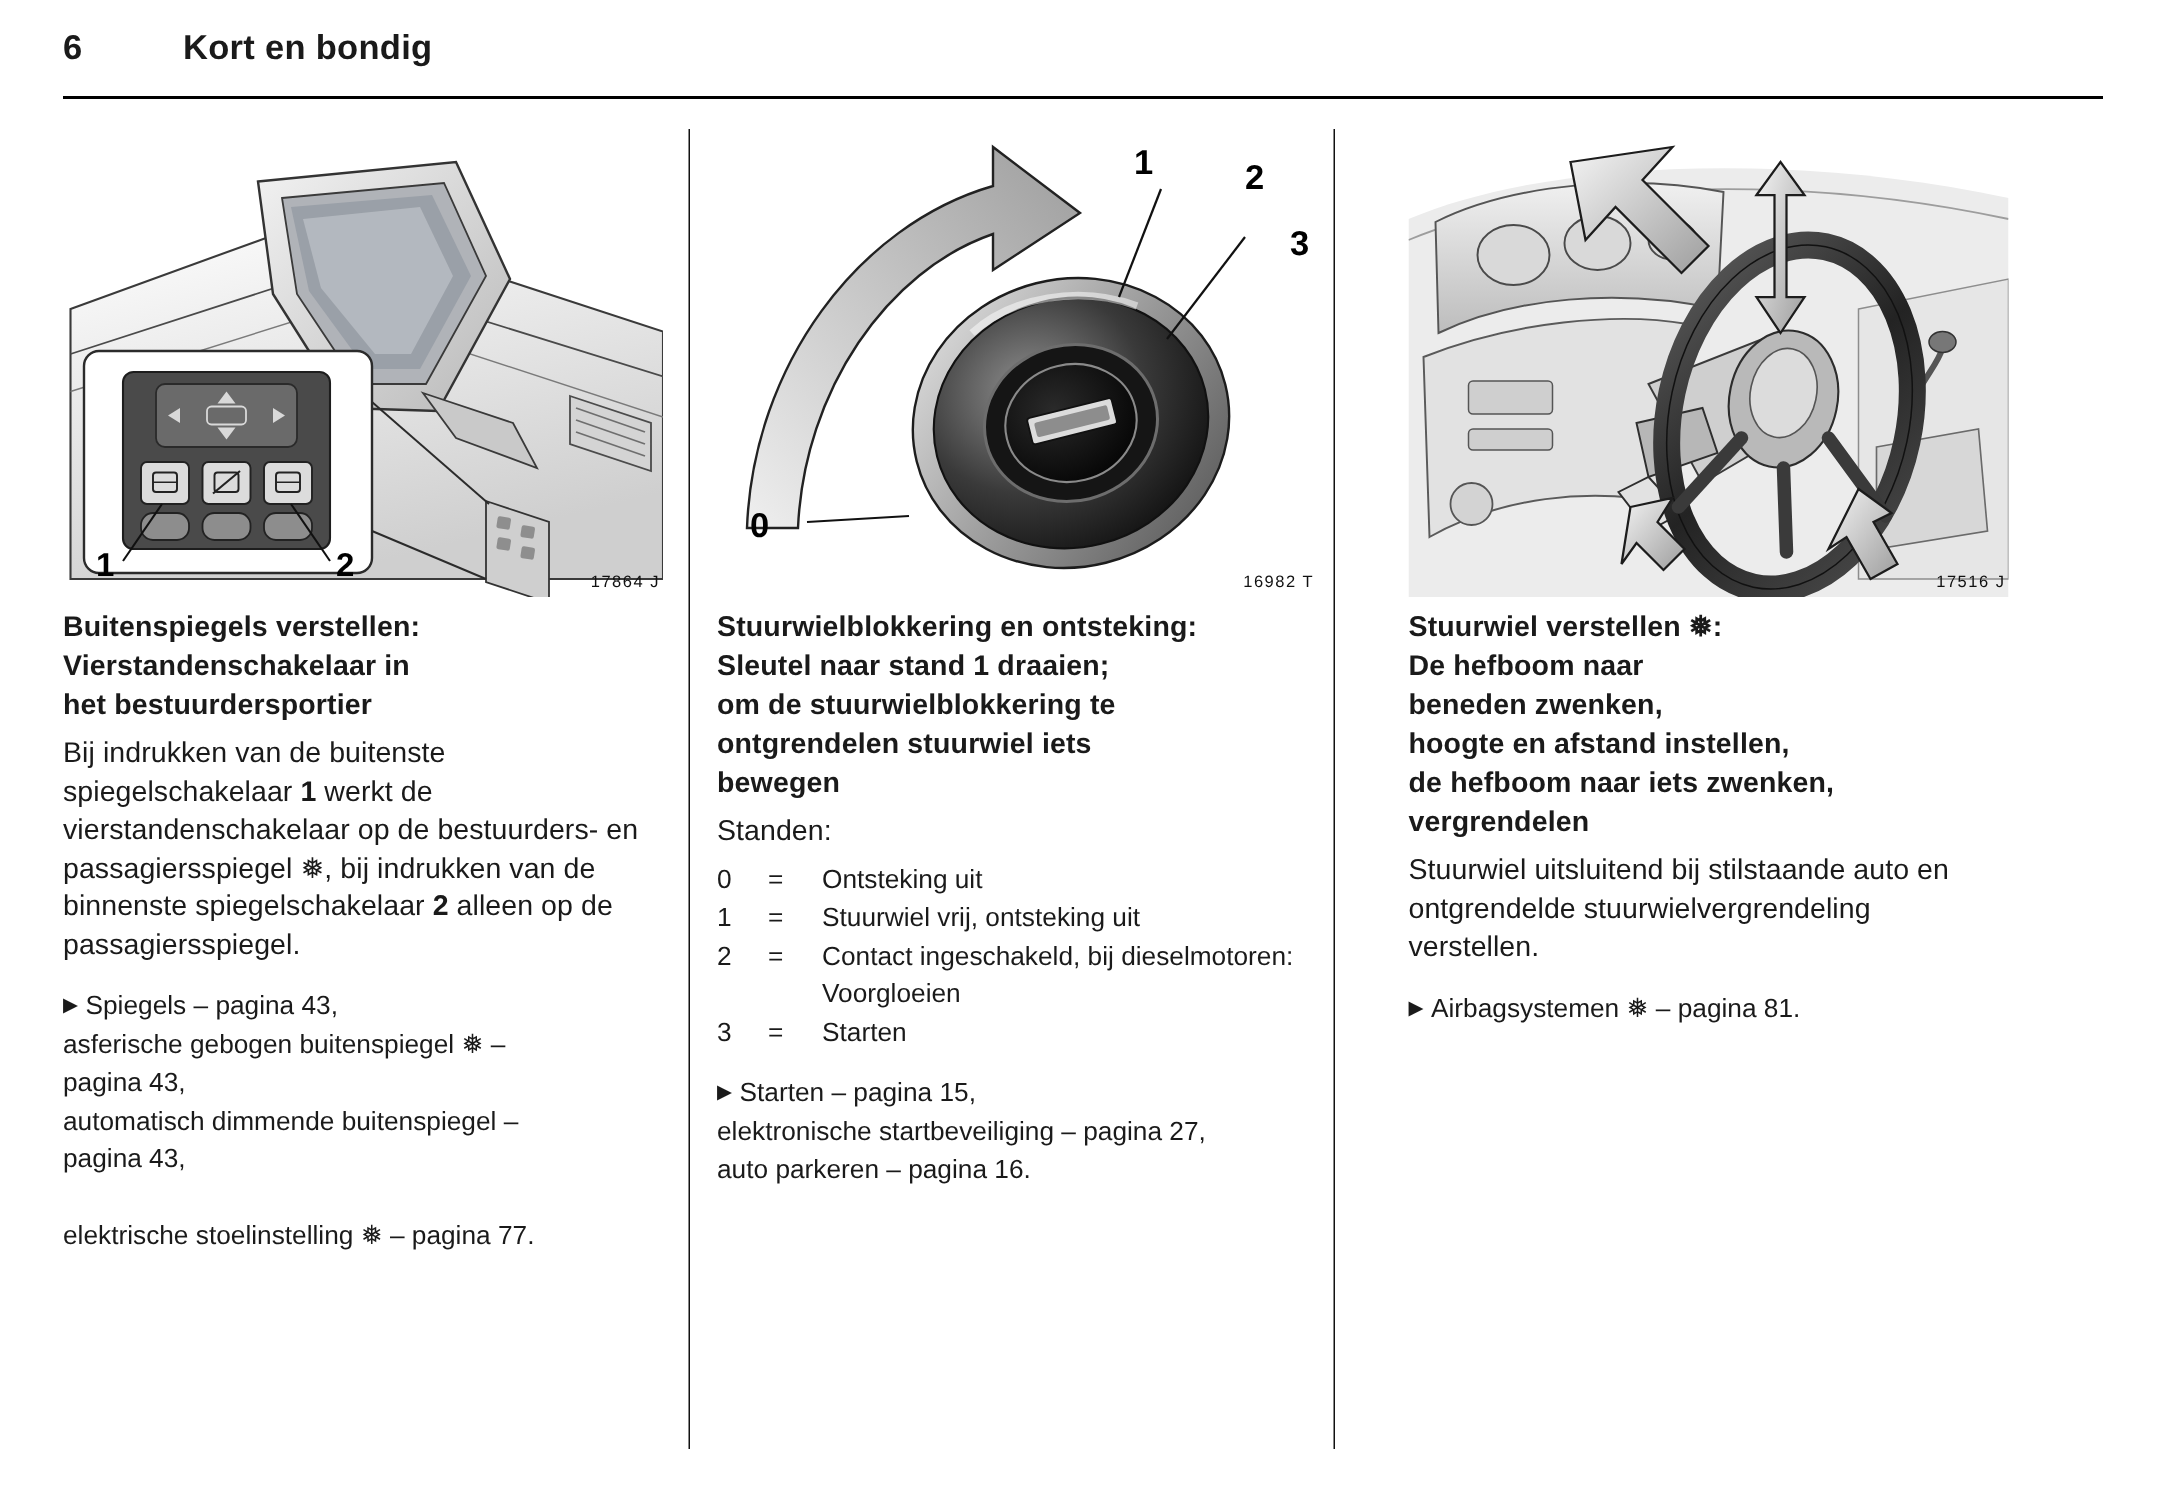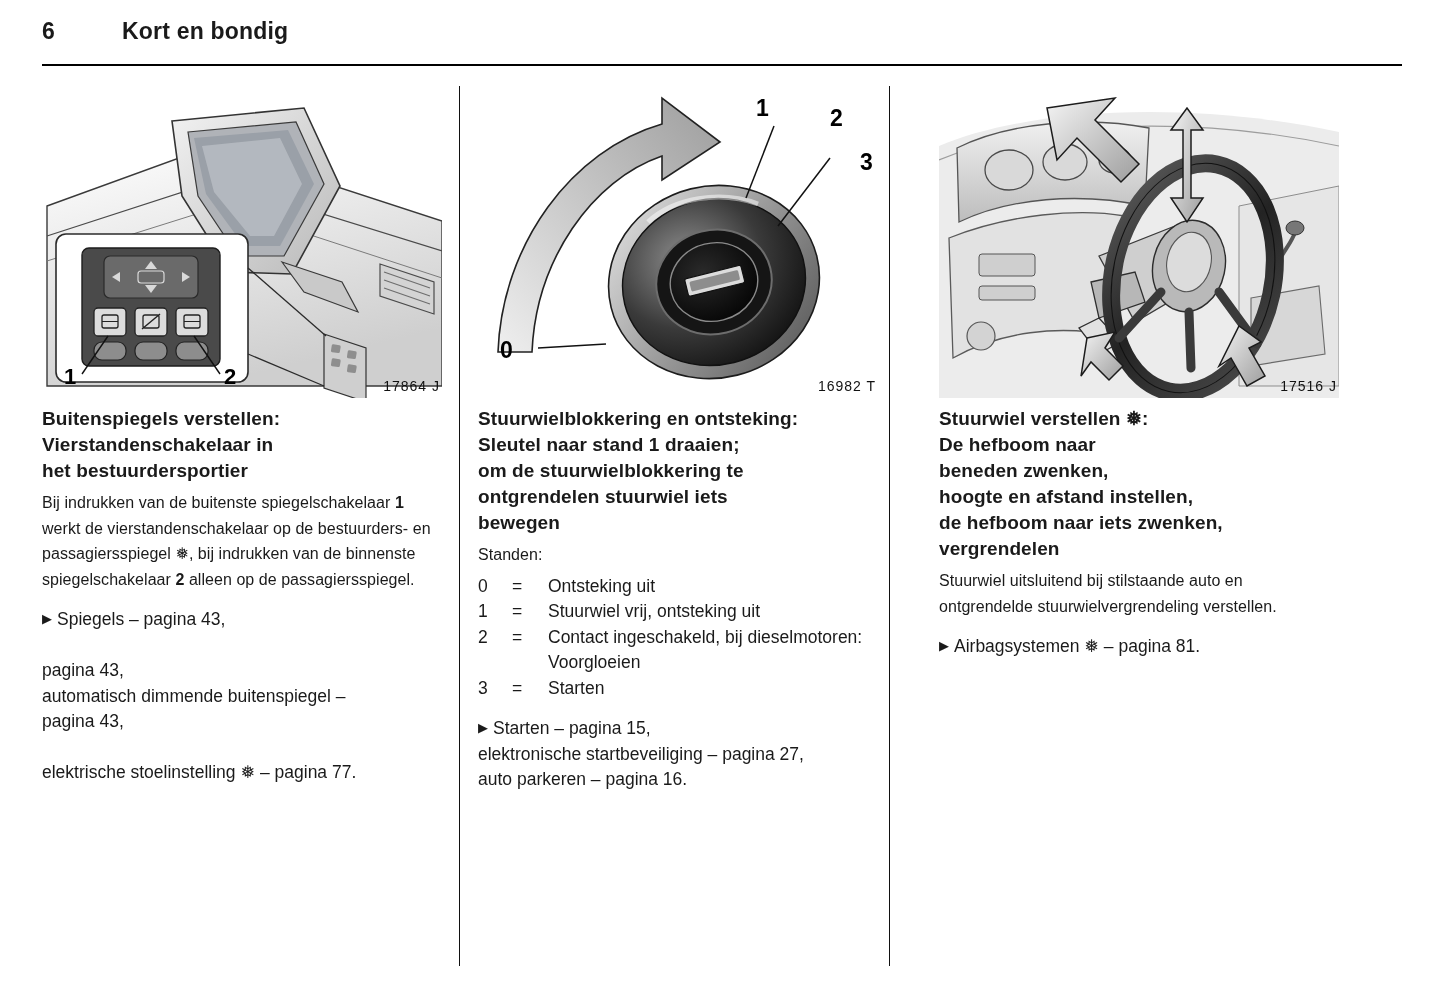--- a/index.html
+++ b/index.html
@@ -79,34 +79,34 @@
     position: relative;
     width: 400px;
     height: 312px;
     margin-bottom: 8px;
   }
   .figure svg { display: block; }
   .fig-code {
     position: absolute;
     right: 2px;
     bottom: 4px;
-    font-size: 14px;
+    font-size: 11px;
     letter-spacing: 1px;
     color: #111;
     font-family: "Liberation Sans", sans-serif;
   }
   h2.sec-title {
     font-size: 19px;
     font-weight: bold;
     line-height: 26px;
     margin: 6px 0 6px 0;
     letter-spacing: 0.1px;
   }
   .body-text {
-    font-size: 16px;
+    font-size: 19px;
     line-height: 25.5px;
     margin: 0 0 14px 0;
     letter-spacing: 0.05px;
   }
   .body-text.tight { margin-bottom: 6px; }
   .ref-block {
     font-size: 17.5px;
     line-height: 25.5px;
     margin: 0;
   }
@@ -222,21 +222,21 @@
     <h2 class="sec-title">
       <span>Buitenspiegels verstellen:</span><br>
       <span>Vierstandenschakelaar in</span><br>
       <span>het bestuurdersportier</span>
     </h2>
 
     <p class="body-text">Bij indrukken van de buitenste spiegelschakelaar <b>1</b> werkt de vierstandenschakelaar op de bestuurders- en passagiersspiegel ❅, bij indrukken van de binnenste spiegelschakelaar <b>2</b> alleen op de passagiersspiegel.</p>
 
     <div class="ref-block">
       <span class="arrow-glyph">▶</span><span>Spiegels – pagina 43,</span><br>
-      <br>
+      <span>asferische gebogen buitenspiegel ❅ –</span><br>
       <span>pagina 43,</span><br>
       <span>automatisch dimmende buitenspiegel –</span><br>
       <span>pagina 43,</span><br>
       <br>
       <span>elektrische stoelinstelling ❅ – pagina 77.</span>
     </div>
   </div>
 
   <div class="col c2">
     <div class="figure">

